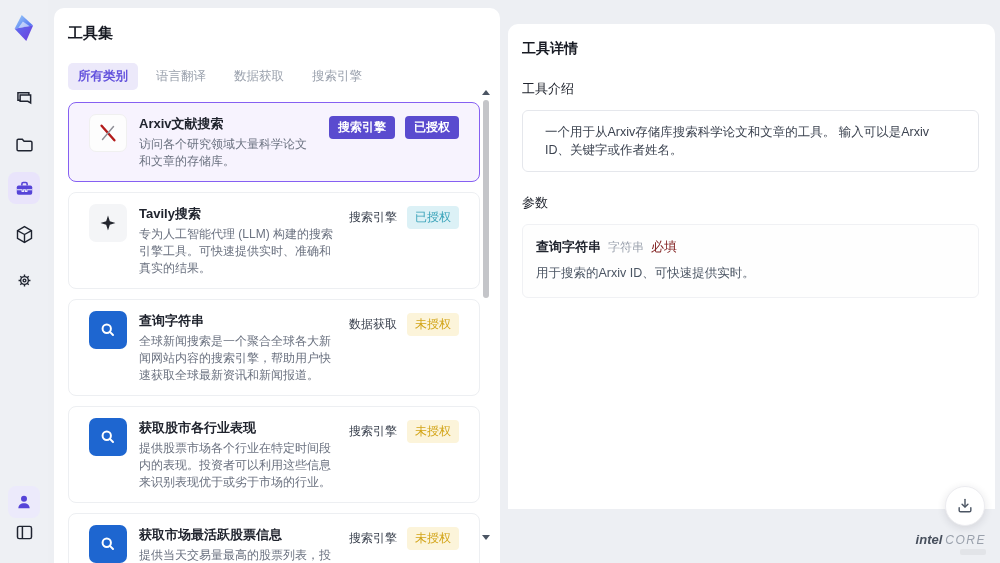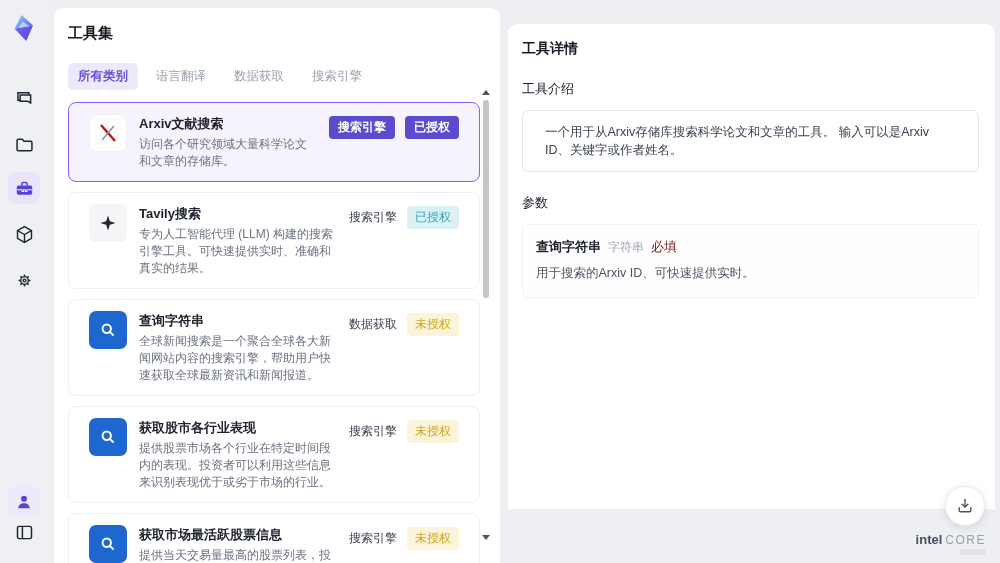--- a/index.html
+++ b/index.html
@@ -77,21 +77,21 @@
   .param-name { font-size:13px; font-weight:bold; color:#20242e; }
   .param-type { font-size:12px; color:#9aa1ad; }
   .param-required { font-size:13px; color:#7f1d1d; }
   .param-desc { font-size:12.5px; color:#4b5563; margin-top:9px; }
   
   .fab {
     position:absolute; right:15px; bottom:37px; width:40px; height:40px; border-radius:50%;
     background:#ffffff; border:1px solid #ececf0; box-shadow:0 2px 8px rgba(30,34,50,.12);
     display:flex; align-items:center; justify-content:center; cursor:pointer;
   }
-  .intel-brand { position:absolute; right:14px; bottom:8px; display:flex; flex-direction:column; align-items:flex-end; }
+  .intel-brand { position:absolute; right:14px; bottom:8px; display:flex; flex-direction:column; align-items:flex-end;font-style:italic; }
   .intel-row { display:flex; align-items:baseline; gap:3px; }
   .intel-word { font-size:13px; font-weight:bold; color:#474f5c; letter-spacing:0; }
   .core-word { font-size:12px; color:#9aa1ac; letter-spacing:1.5px; }
   .intel-sub { width:26px; height:6px; border-radius:2px; background:#e2e4e8; margin-top:2px; }
 </style>
 </head>
 <body>
 
 <div class="sidebar">
 

